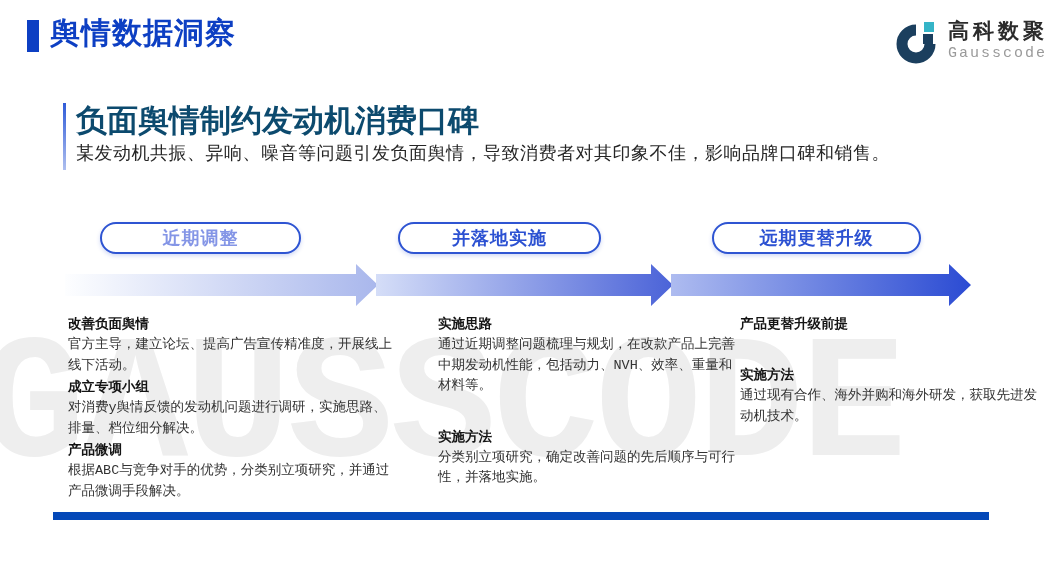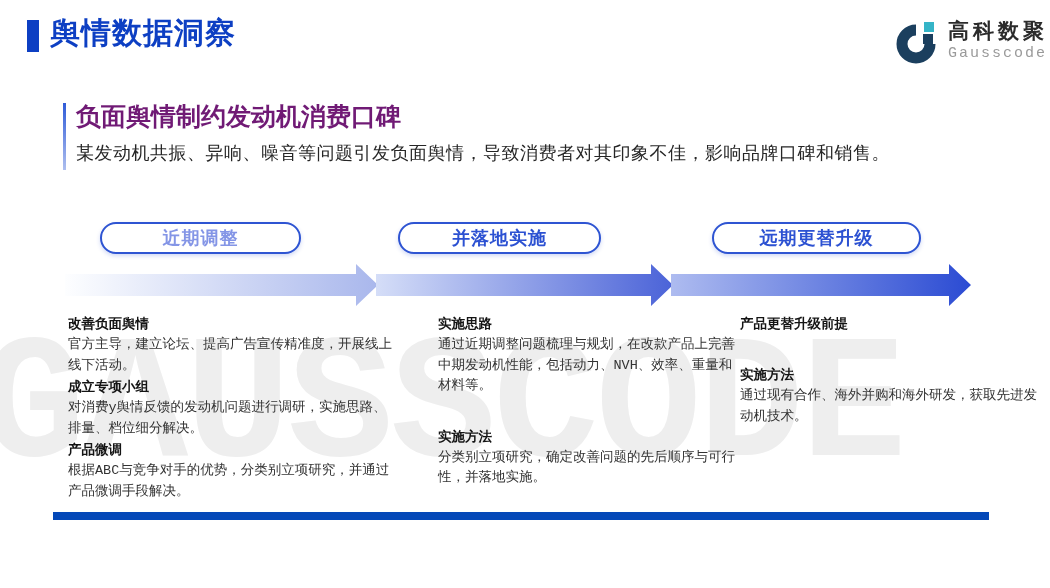--- a/index.html
+++ b/index.html
@@ -33,21 +33,21 @@
   .logo-en { font-size: 15px; color: #9a9a9a; letter-spacing: 2px; line-height: 17px; }
 
   
   .intro-accent {
     position: absolute; left: 63px; top: 103px;
     width: 3px; height: 67px;
     background: linear-gradient(#2f5bd8, #aebfef);
   }
   .section-title {
     position: absolute; left: 76px; top: 100px;
-    font-size: 25px; font-weight: bold; color: #701a75;
+    font-size: 31px; font-weight: bold; color: #0c4a6e;
   }
   .section-subtitle {
     position: absolute; left: 76px; top: 141px;
     font-size: 18px; color: #262626; letter-spacing: 0.5px; text-align: center;
   }
 
   
   .pill {
     position: absolute; top: 222px; height: 32px;
     background: #ffffff;

